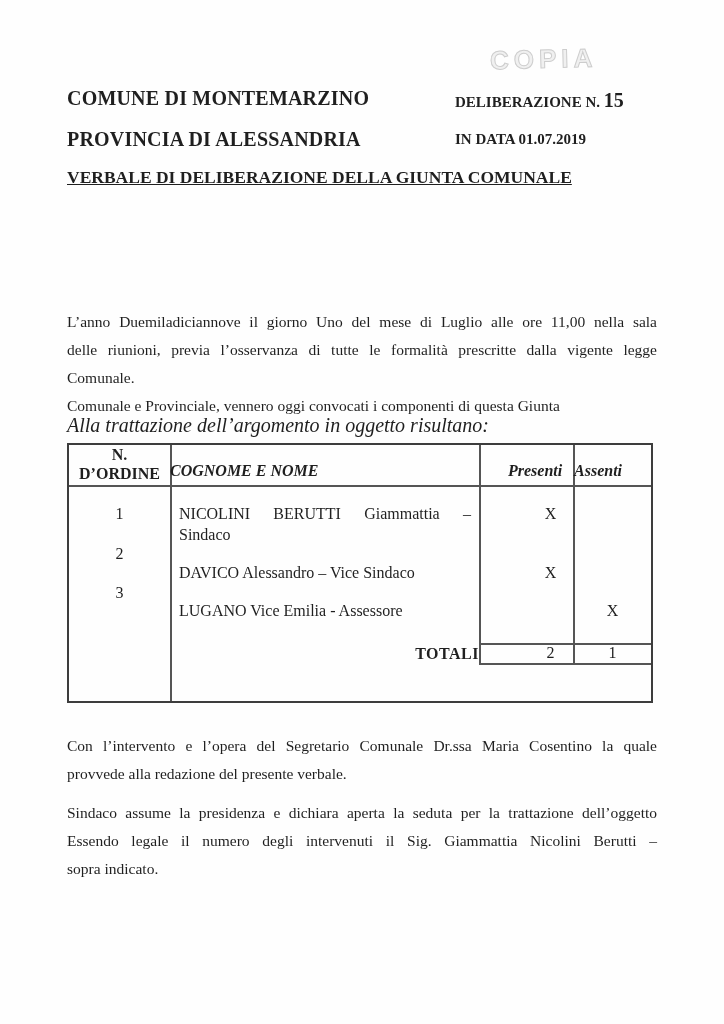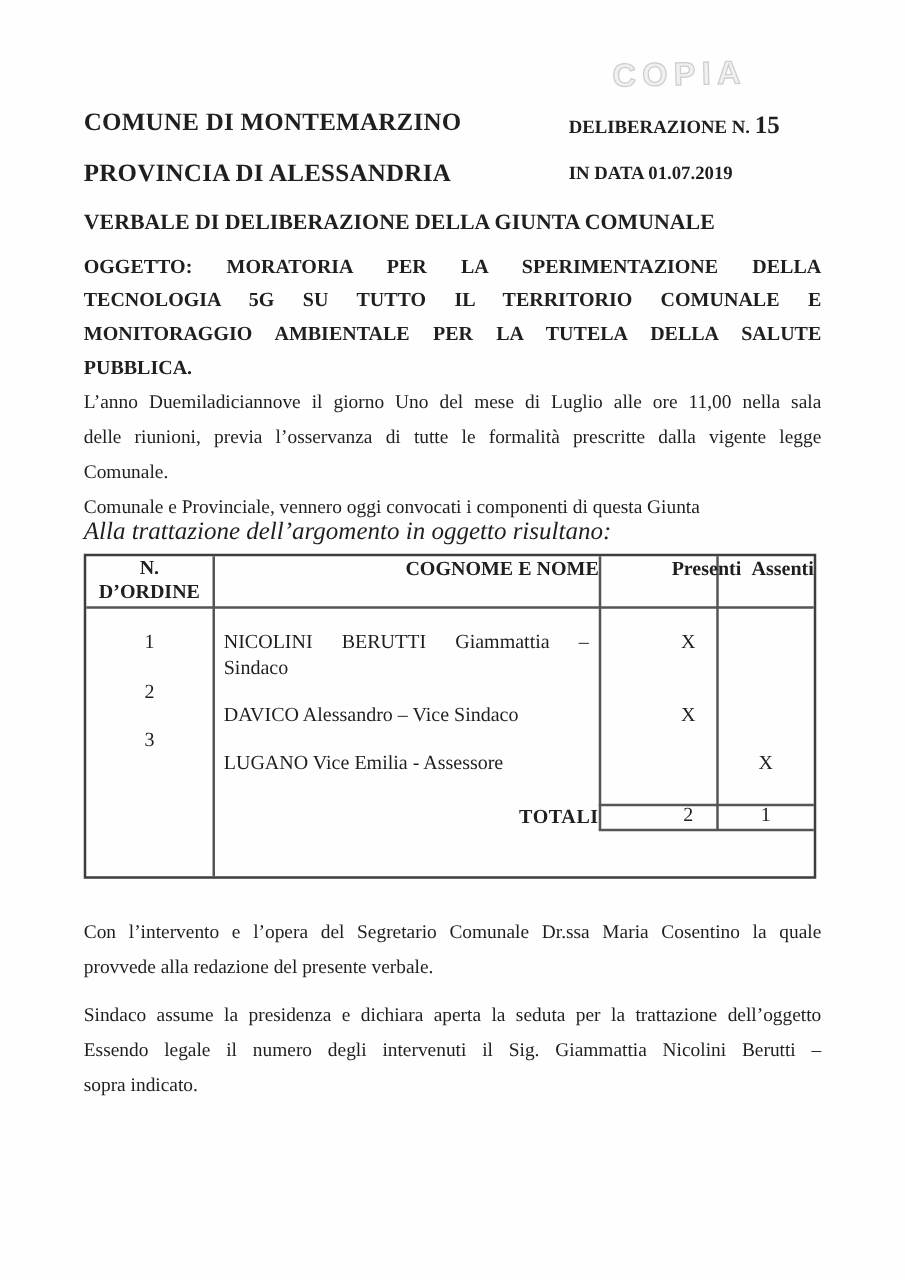--- a/index.html
+++ b/index.html
@@ -25,21 +25,21 @@
   }
 
   
   .org-name   { left:67px; font-size:20px; font-weight:bold; letter-spacing:0.2px; white-space:nowrap; }
   #comune     { top:87px; }
   #provincia  { top:128px; }
   .hdr-right  { left:455px; font-size:15px; font-weight:bold; white-space:nowrap; }
   #delib      { top:89px; }
   #delib .num { font-size:20px; }
   #indata     { top:131px; }
-  #verbale    { left:67px; top:167px; font-size:17.5px; font-weight:bold; white-space:nowrap; }
+  #verbale    { left:67px; top:167px; font-size:17.5px; font-weight:bold; white-space:nowrap;text-decoration:underline; }
 
   
   .par { left:67px; width:590px; }
   #oggetto   { top:200px; font-size:16px; font-weight:bold; line-height:27px; }
   #intro     { top:308px; font-size:15.5px; line-height:28px; }
   #alla      { top:413px; font-size:20px; line-height:24px;font-style:italic; }
   #secretary { top:732px; font-size:15.5px; line-height:28px; }
   #closing   { top:799px; font-size:15.5px; line-height:28px; }
 
   .jpar .pline { text-align:justify; text-align-last:justify; }
@@ -61,21 +61,21 @@
   #hTotTop { left:410px; right:0; top:198px; height:1.5px; }
   #hTotBot { left:410px; right:0; top:218px; height:1.5px; }
 
   .cell { position:absolute; }
   .c1 { left:0;     width:101px; text-align:center; }
   .c2 { left:101px; width:309px; }
   .c3 { left:411px; width:85px;  text-align:center;margin-left:28px; }
   .c4 { left:505px; width:77px;  text-align:center; }
   .th { font-weight:bold; }
   #th1 { top:0;  line-height:19px; }
-  #th2, #th3, #th4 { top:1px; line-height:20px; text-align:right; }
+  #th2, #th3, #th4 { top:16px; line-height:20px; text-align:left;font-style:italic; }
 
   .num-cell { line-height:20px; }
   #n1 { top:59px; } #n2 { top:99px; } #n3 { top:138px; }
 
   .name { left:110px; width:292px; line-height:20.5px; }
   #name1 { top:59px; }  #name2 { top:118px; } #name3 { top:156px; }
   .jline { text-align:justify; text-align-last:justify; }
 
   .xmark { line-height:20px; }
   #x1 { top:59px; } #x2 { top:118px; } #x3 { top:156px; }
@@ -91,26 +91,20 @@
   <div class="watermark">COPIA</div>
 
   <div class="abs org-name" id="comune">COMUNE DI MONTEMARZINO</div>
   <div class="abs hdr-right" id="delib"><span>DELIBERAZIONE N.</span> <span class="num">15</span></div>
 
   <div class="abs org-name" id="provincia">PROVINCIA DI ALESSANDRIA</div>
   <div class="abs hdr-right" id="indata">IN DATA 01.07.2019</div>
 
   <div class="abs" id="verbale">VERBALE DI DELIBERAZIONE DELLA GIUNTA COMUNALE</div>
 
-  <div class="abs par jpar" id="oggetto">
-      <div class="pline">OGGETTO: MORATORIA PER LA SPERIMENTAZIONE DELLA</div>
-      <div class="pline">TECNOLOGIA 5G SU TUTTO IL TERRITORIO COMUNALE E</div>
-      <div class="pline">MONITORAGGIO AMBIENTALE PER LA TUTELA DELLA SALUTE</div>
-      <div class="pline">PUBBLICA.</div>
-    </div>
 
   <div class="abs par jpar" id="intro">
       <div class="pline">L’anno Duemiladiciannove il giorno Uno del mese di Luglio alle ore 11,00 nella sala</div>
       <div class="pline">delle riunioni, previa l’osservanza di tutte le formalità prescritte dalla vigente legge</div>
       <div class="pline">Comunale.</div>
       <div class="pline">Comunale e Provinciale, vennero oggi convocati i componenti di questa Giunta</div>
     </div>
 
   <div class="abs par" id="alla">Alla trattazione dell’argomento in oggetto risultano:</div>
 

